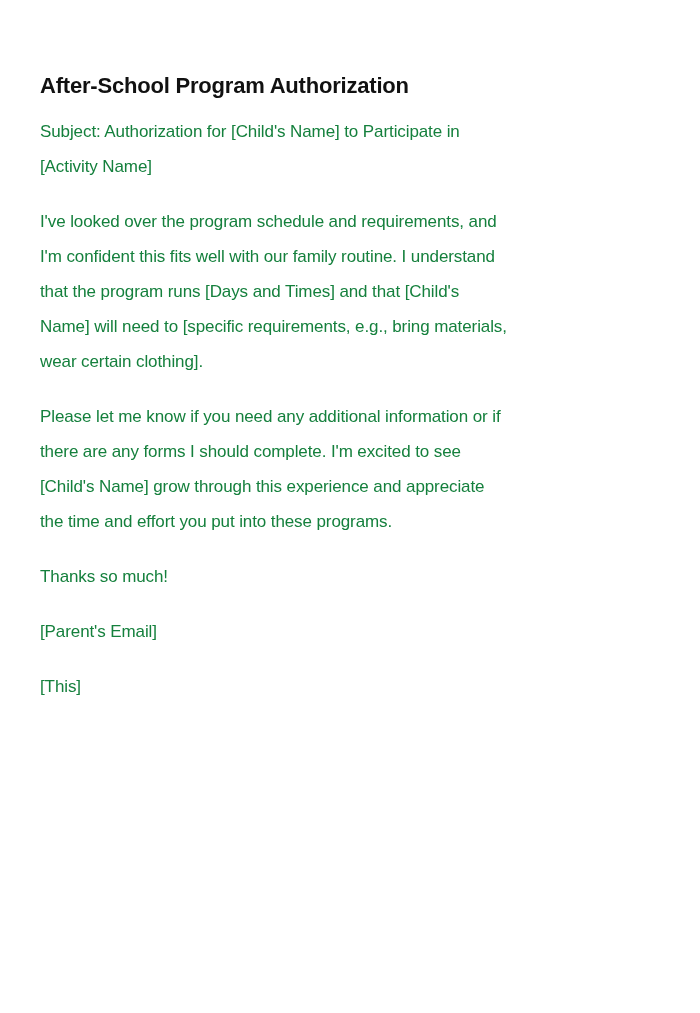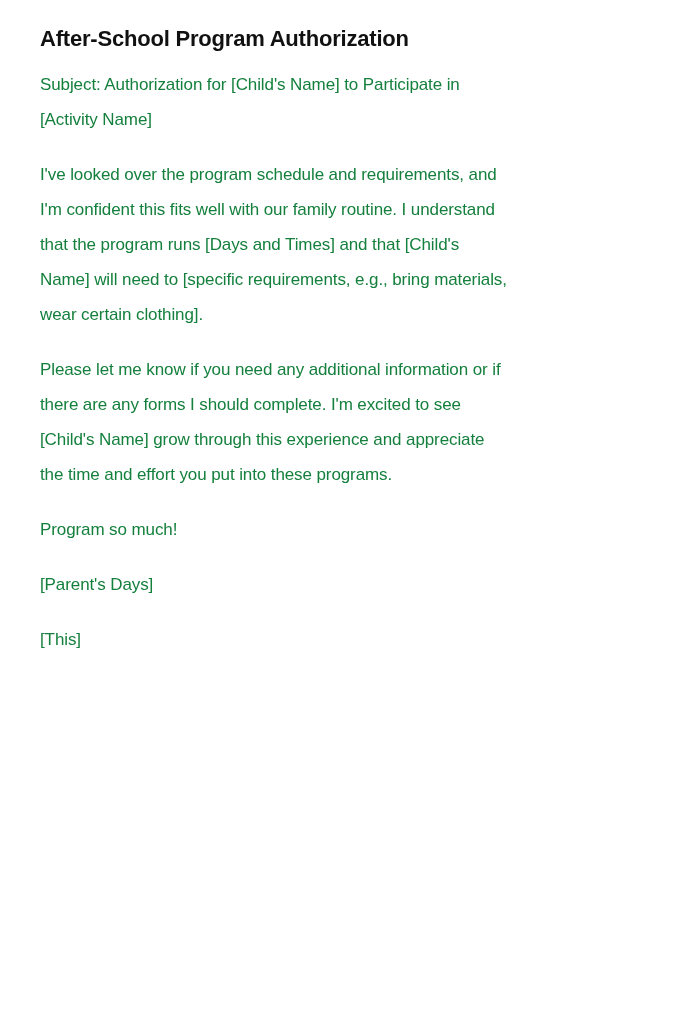--- a/index.html
+++ b/index.html
@@ -11,20 +11,21 @@
     width: 700px;
     height: 1013px;
     overflow: hidden;
     font-family: "Liberation Sans", "DejaVu Sans", sans-serif;
     color: #1c1c1c;
   }
   .doc {
     padding: 24px 30px 0 40px;
     box-sizing: border-box;
     width: 592px;
+    margin-top: 47px;
   }
   h1.doc-title {
     margin: 0;
     font-size: 22px;
     line-height: 30px;
     font-weight: 700;
     letter-spacing: -0.2px;
     color: #111111;
     white-space: pre;
   }
@@ -56,18 +57,18 @@
 that the program runs [Days and Times] and that [Child's
 Name] will need to [specific requirements, e.g., bring materials,
 wear certain clothing].</p>
 
   <p class="para">Please let me know if you need any additional information or if
 there are any forms I should complete. I'm excited to see
 [Child's Name] grow through this experience and appreciate
 the time and effort you put into these programs.</p>
 
 
-  <p class="para">Program so much!</p>
+  <p class="para">Thanks so much!</p>
 
-  <p class="para">[Parent's Days]</p>
+  <p class="para">[Parent's Email]</p>
 
   <p class="para">[This]</p>
 </main>
 
 </body></html>

